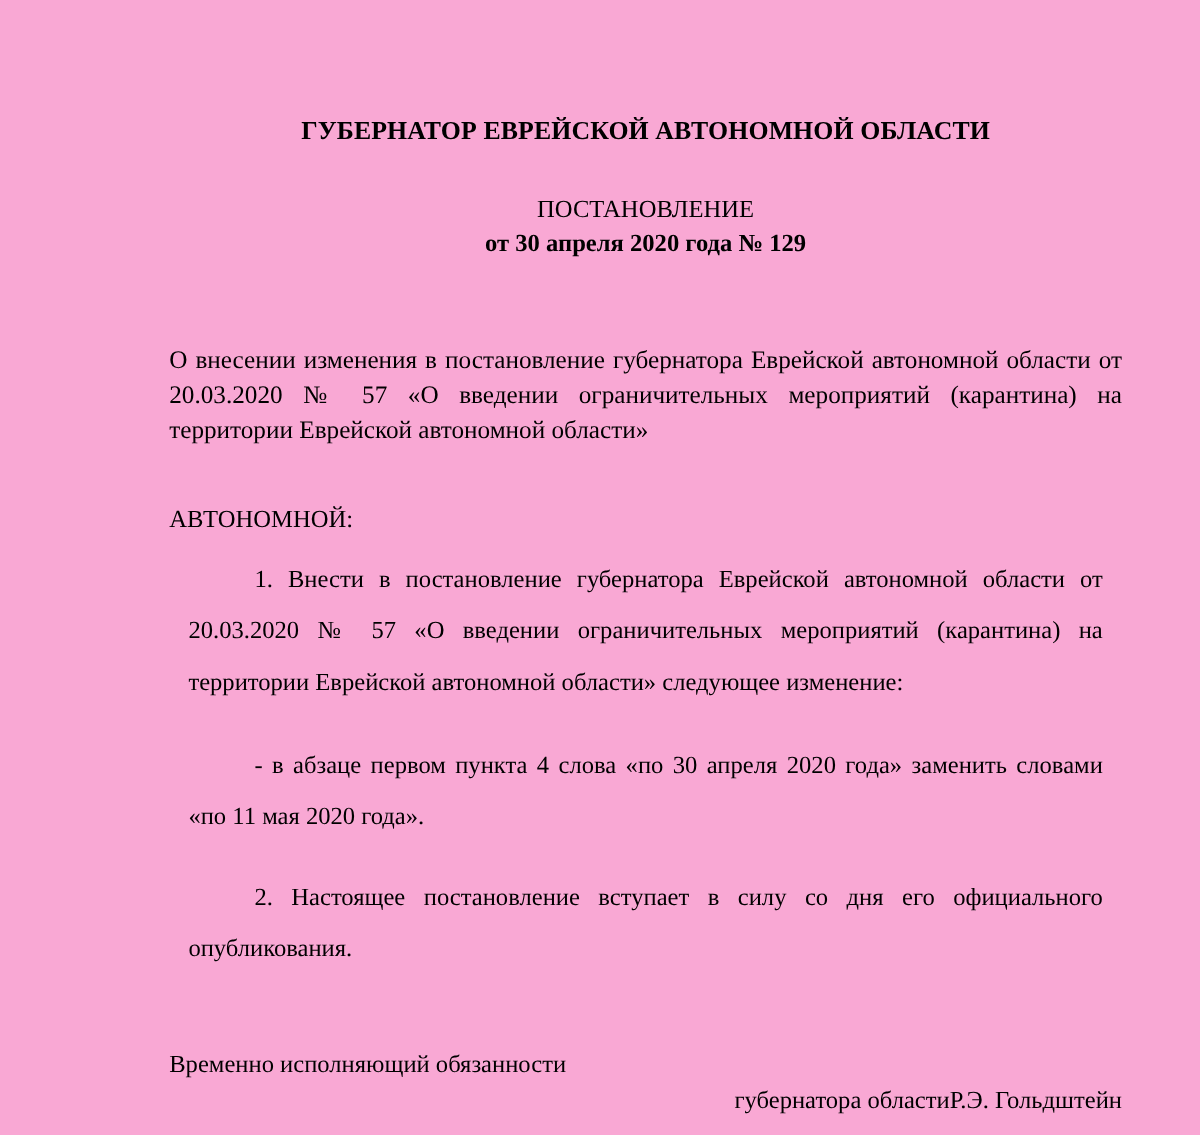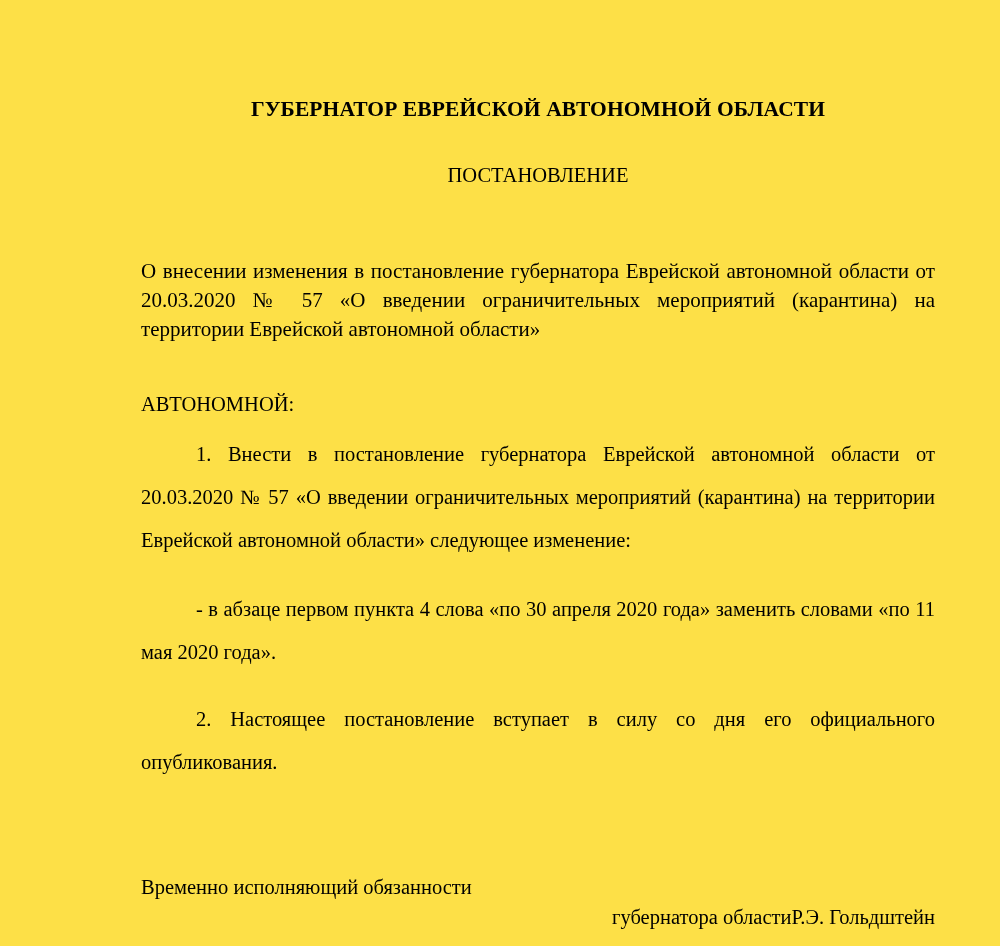--- a/index.html
+++ b/index.html
@@ -9,21 +9,21 @@
     background: #ffffff;
   }
   body {
     font-family: "Liberation Serif", "DejaVu Serif", serif;
     color: #000000;
   }
   .page {
     position: relative;
     width: 1000px;
     height: 946px;
-    background: #fde047;
+    background: #f9a8d4;
     overflow: hidden;
     box-sizing: border-box;
   }
   .content {
     position: absolute;
     left: 141px;
     top: 0;
     width: 794px;
   }
 
@@ -69,21 +69,21 @@
     line-height: 29px;
     text-align: left;
   }
   .body-par {
     font-size: 20.5px;
     line-height: 43px;
     text-align: justify;
     text-justify: inter-word;
     text-indent: 55px;
     hyphens: none;
-    margin: 0;
+    margin: 16px;
   }
   .body-par.first {
     margin-top: 14px;
   }
   .body-par.gap {
     margin-top: 26px;
   }
   .body-par.gap2 {
     margin-top: 24px;
   }
@@ -116,20 +116,21 @@
 </head>
 <body>
 
 <div class="page">
 
   <div class="content">
 
     <div class="doc-header">
       <div class="org-title">ГУБЕРНАТОР ЕВРЕЙСКОЙ АВТОНОМНОЙ ОБЛАСТИ</div>
       <div class="act-type">ПОСТАНОВЛЕНИЕ</div>
+      <div class="act-date">от 30 апреля 2020 года № 129</div>
     </div>
 
     <div class="preamble">О внесении изменения в постановление губернатора Еврейской автономной области от 20.03.2020 № 57 «О введении ограничительных мероприятий (карантина) на территории Еврейской автономной области»</div>
 
     <div class="decree-word">АВТОНОМНОЙ:</div>
 
     <p class="body-par first">1. Внести в постановление губернатора Еврейской автономной области от 20.03.2020 № 57 «О введении ограничительных мероприятий (карантина) на территории Еврейской автономной области» следующее изменение:</p>
 
     <p class="body-par gap">- в абзаце первом пункта 4 слова «по 30 апреля 2020 года» заменить словами «по 11 мая 2020 года».</p>
 

